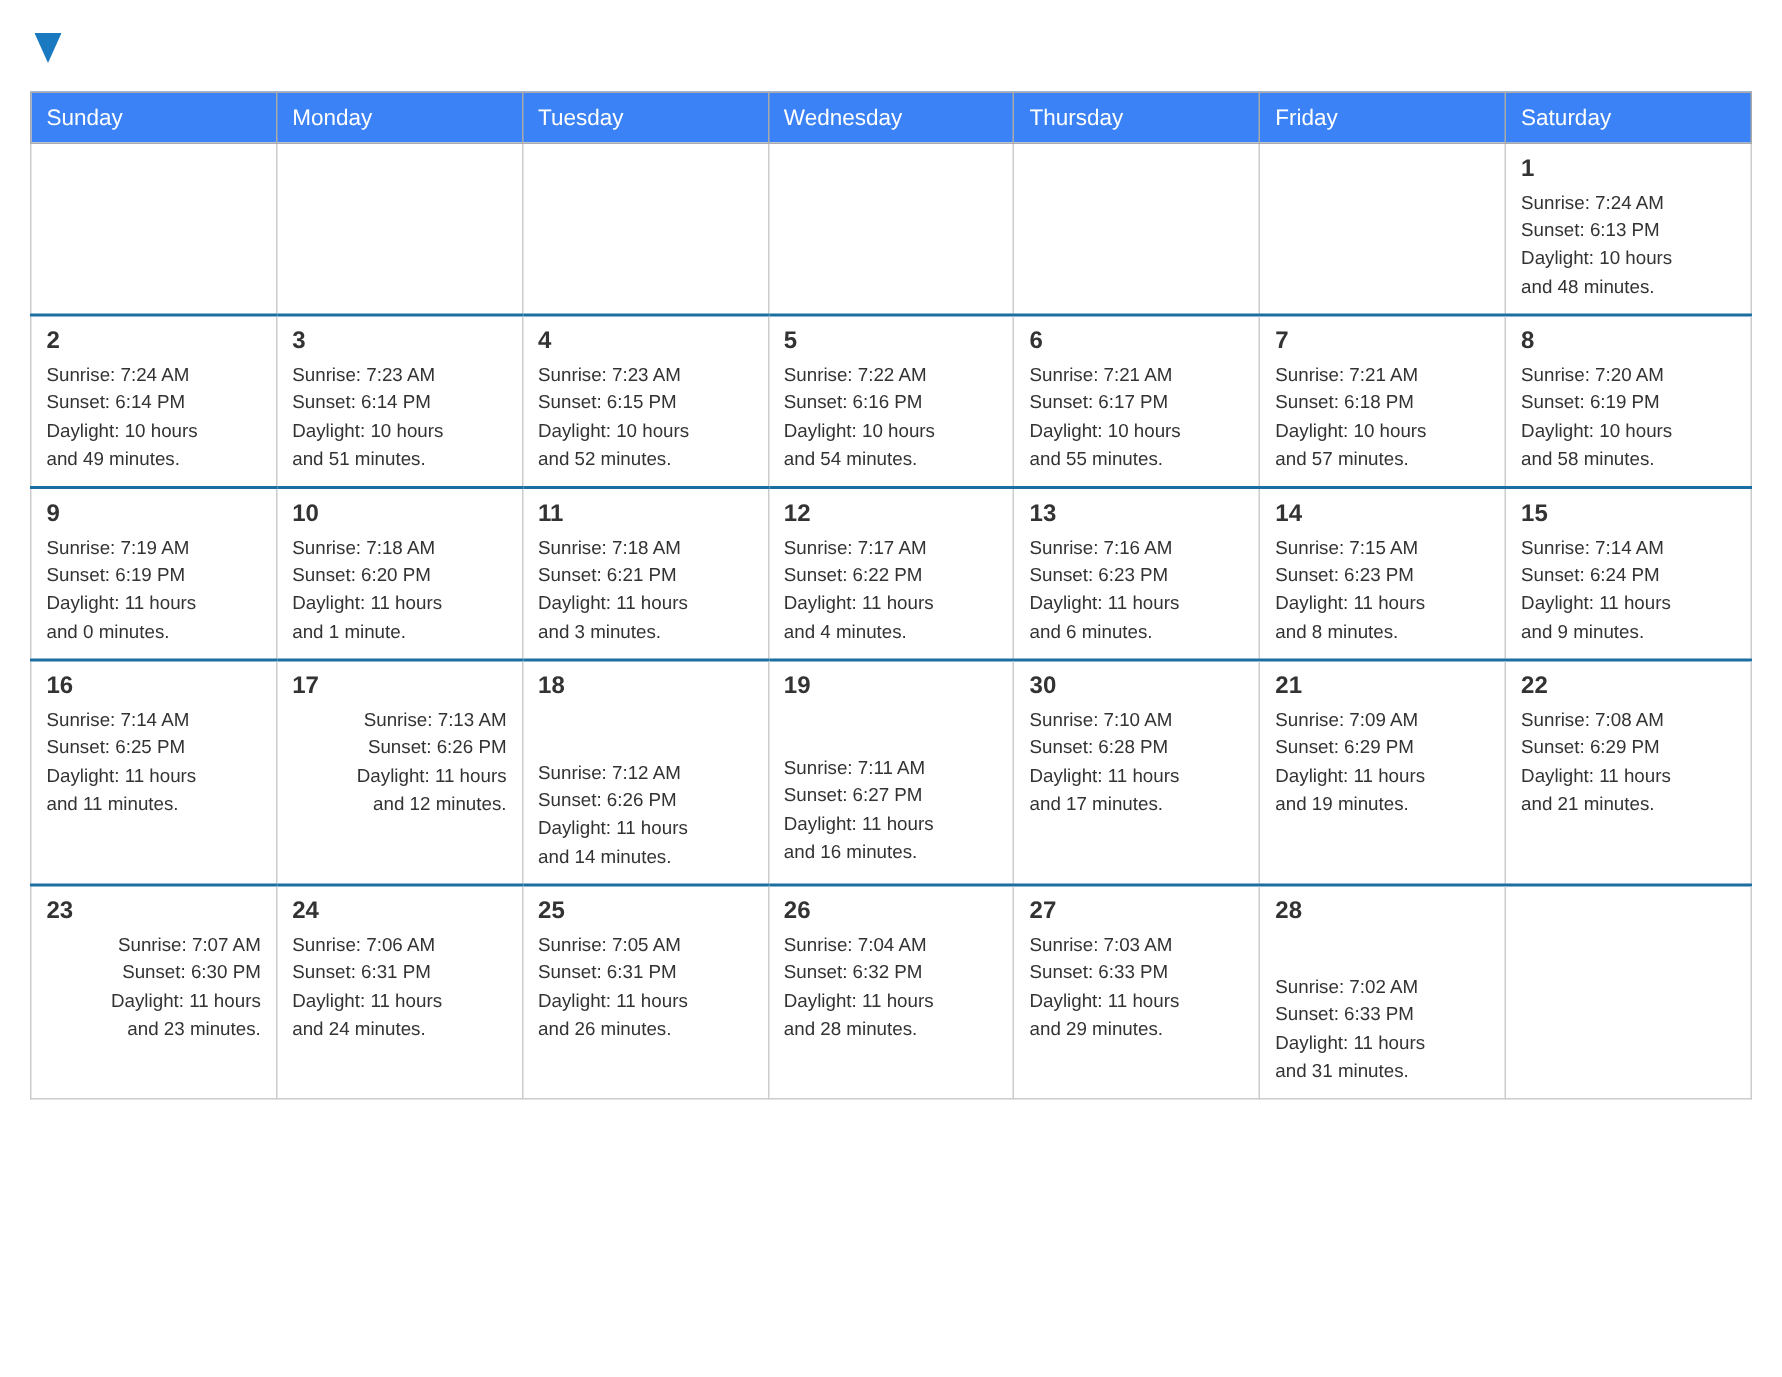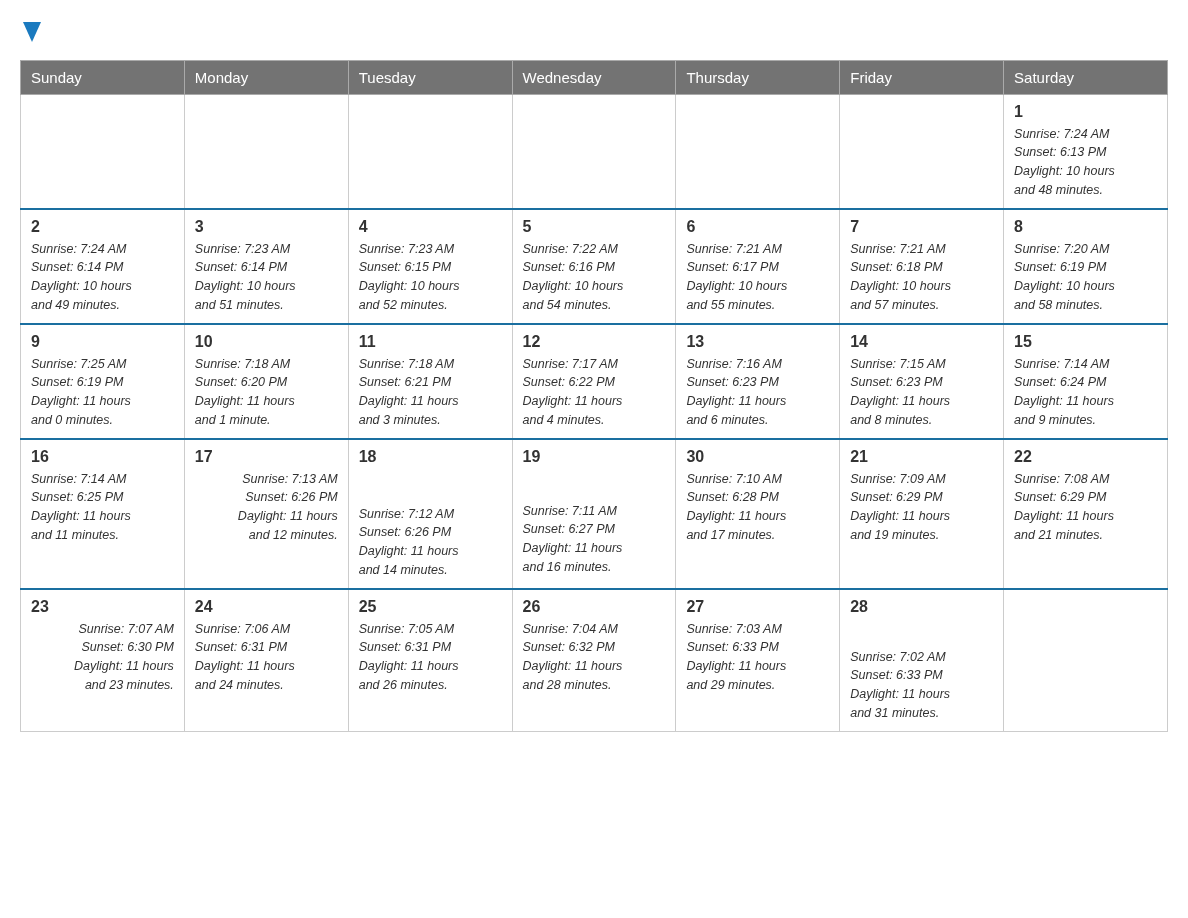--- a/index.html
+++ b/index.html
@@ -44,21 +44,21 @@
       font-size: 20px;
       color: #444;
       margin-top: 4px;
     }
     .calendar {
       width: 100%;
       border-collapse: collapse;
       border: 1px solid #aaa;
     }
     .calendar th {
-      background-color: #737373;
+      background-color: #3b82f6;
       color: #fff;
       font-size: 15px;
       font-weight: normal;
       padding: 8px 10px;
       text-align: left;
       border: 1px solid #aaa;
     }
     .calendar td {
       vertical-align: top;
       padding: 8px 10px;
@@ -71,21 +71,20 @@
     .day-number {
       font-size: 16px;
       font-weight: bold;
       display: block;
       margin-bottom: 4px;
     }
     .day-info {
       font-size: 12.5px;
       line-height: 1.5;
       color: #333;
-      font-style: italic;
     }
     .empty-cell {
       background: #fff;
     }
     .row-top-border td {
       border-top: 2px solid #1a6fa0;
     }
   </style>
 </head>
 <body>
@@ -185,21 +184,21 @@
           <span class="day-number">8</span>
           <div class="day-info" style="white-space: pre-line;">Sunrise: 7:20 AM
 Sunset: 6:19 PM
 Daylight: 10 hours
 and 58 minutes.</div>
         </td>
       </tr>
       <tr class="row-top-border">
         <td>
           <span class="day-number">9</span>
-          <div class="day-info" style="white-space: pre-line;">Sunrise: 7:25 AM
+          <div class="day-info" style="white-space: pre-line;">Sunrise: 7:19 AM
 Sunset: 6:19 PM
 Daylight: 11 hours
 and 0 minutes.</div>
         </td>
         <td>
           <span class="day-number">10</span>
           <div class="day-info" style="white-space: pre-line;">Sunrise: 7:18 AM
 Sunset: 6:20 PM
 Daylight: 11 hours
 and 1 minute.</div>

